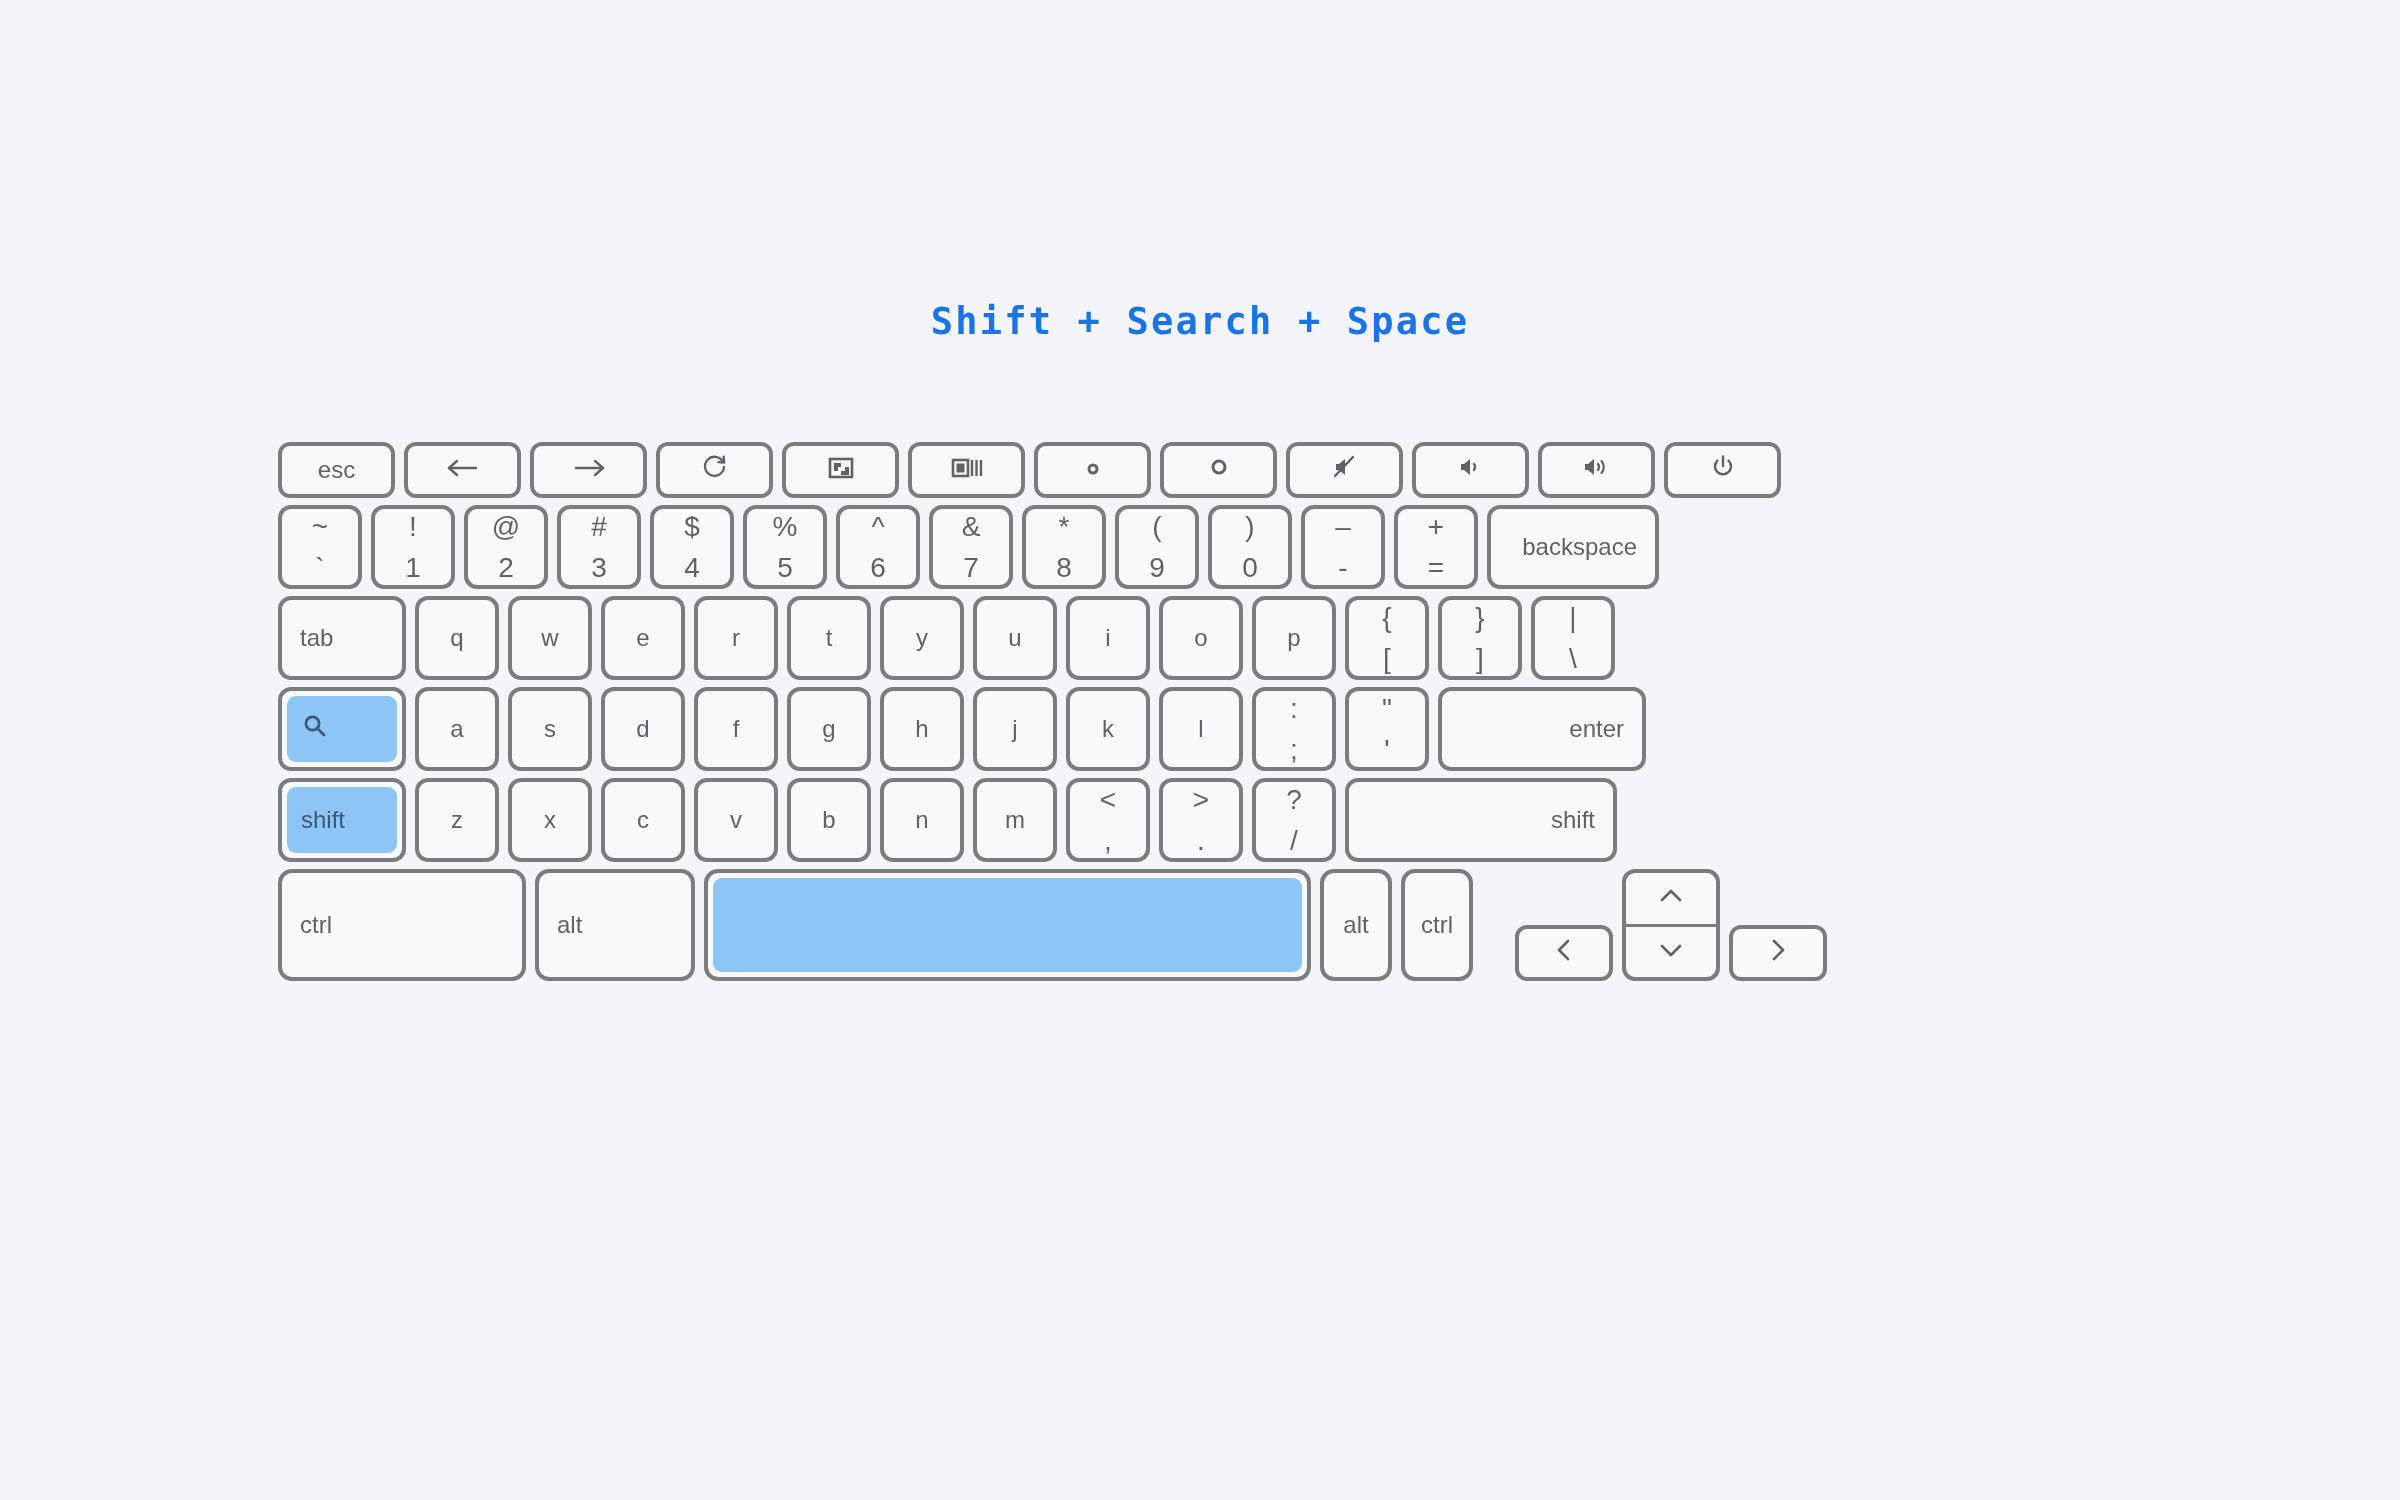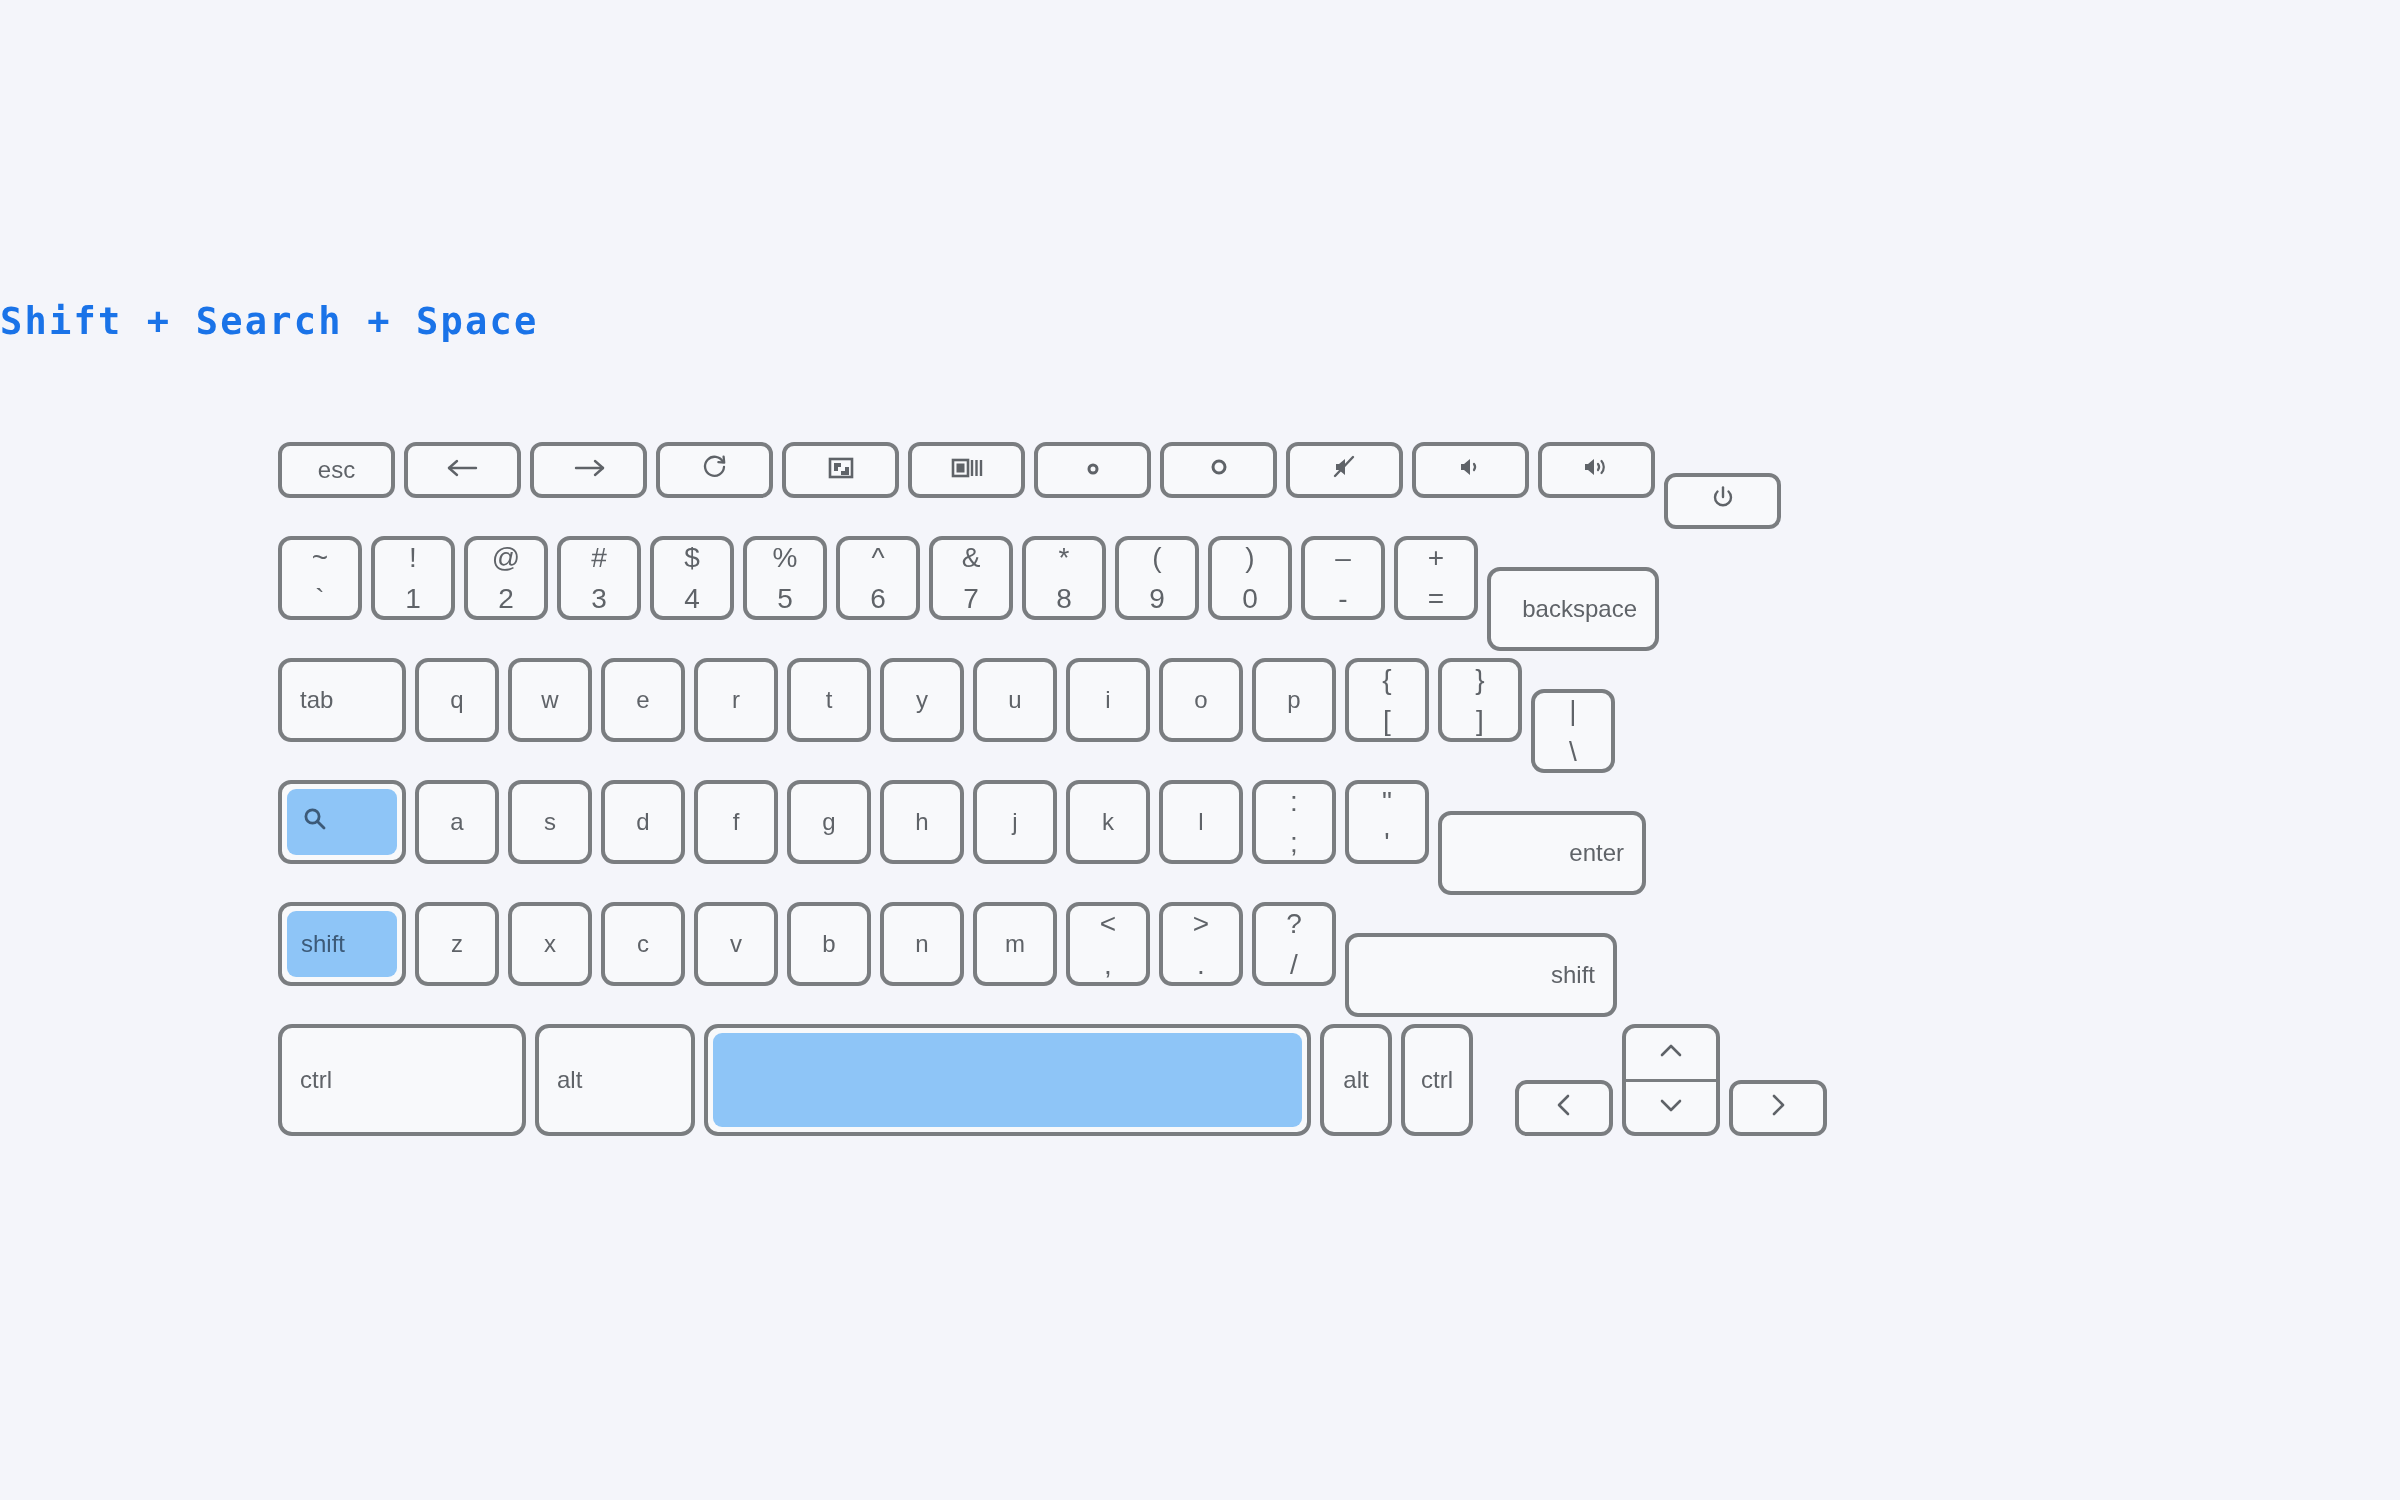--- a/index.html
+++ b/index.html
@@ -17,21 +17,21 @@
     width: 2400px;
     height: 1500px;
   }
 
   
   .shortcut-title {
     position: absolute;
     top: 300px;
     left: 0;
     width: 2400px;
-    text-align: left;
+    text-align: center;
     font-family: "DejaVu Sans Mono", "Liberation Mono", monospace;
     font-weight: bold;
     font-size: 37px;
     letter-spacing: 2.2px;
     color: #1a73e8;
     white-space: nowrap;
   }
 
   
   .keyboard {
@@ -59,21 +59,21 @@
     border-radius: 13px;
     background: #f8f9fb;
     margin-right: 9px;
     display: flex;
     align-items: center;
     justify-content: center;
     color: #5f6368;
     font-size: 28px;
     flex: 0 0 auto;
   }
-  .key:last-child { margin-right: 0; margin-top: 31px; }
+  .key:last-child { margin-right: 0; }
 
   .fn-row .key   { height: 56px; width: 117px; border-radius: 12px; }
   .num-row .key  { height: 84px; width: 84px; border-radius: 13px; }
   .top-row .key  { height: 84px; width: 84px; border-radius: 13px; }
   .home-row .key { height: 84px; width: 84px; border-radius: 13px; }
   .shift-row .key{ height: 84px; width: 84px; border-radius: 13px; }
   .bottom-row .key { height: 112px; border-radius: 14px; text-align: right; }
 
   
   .w-backspace { width: 172px !important; }

